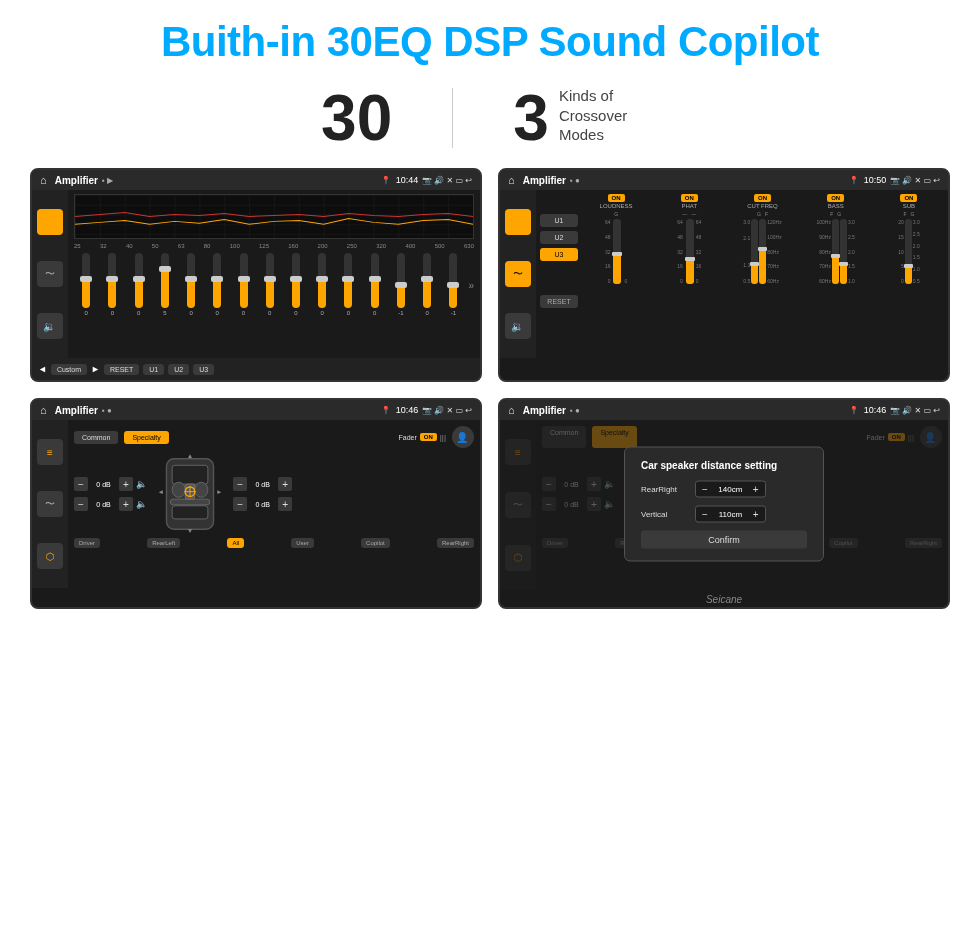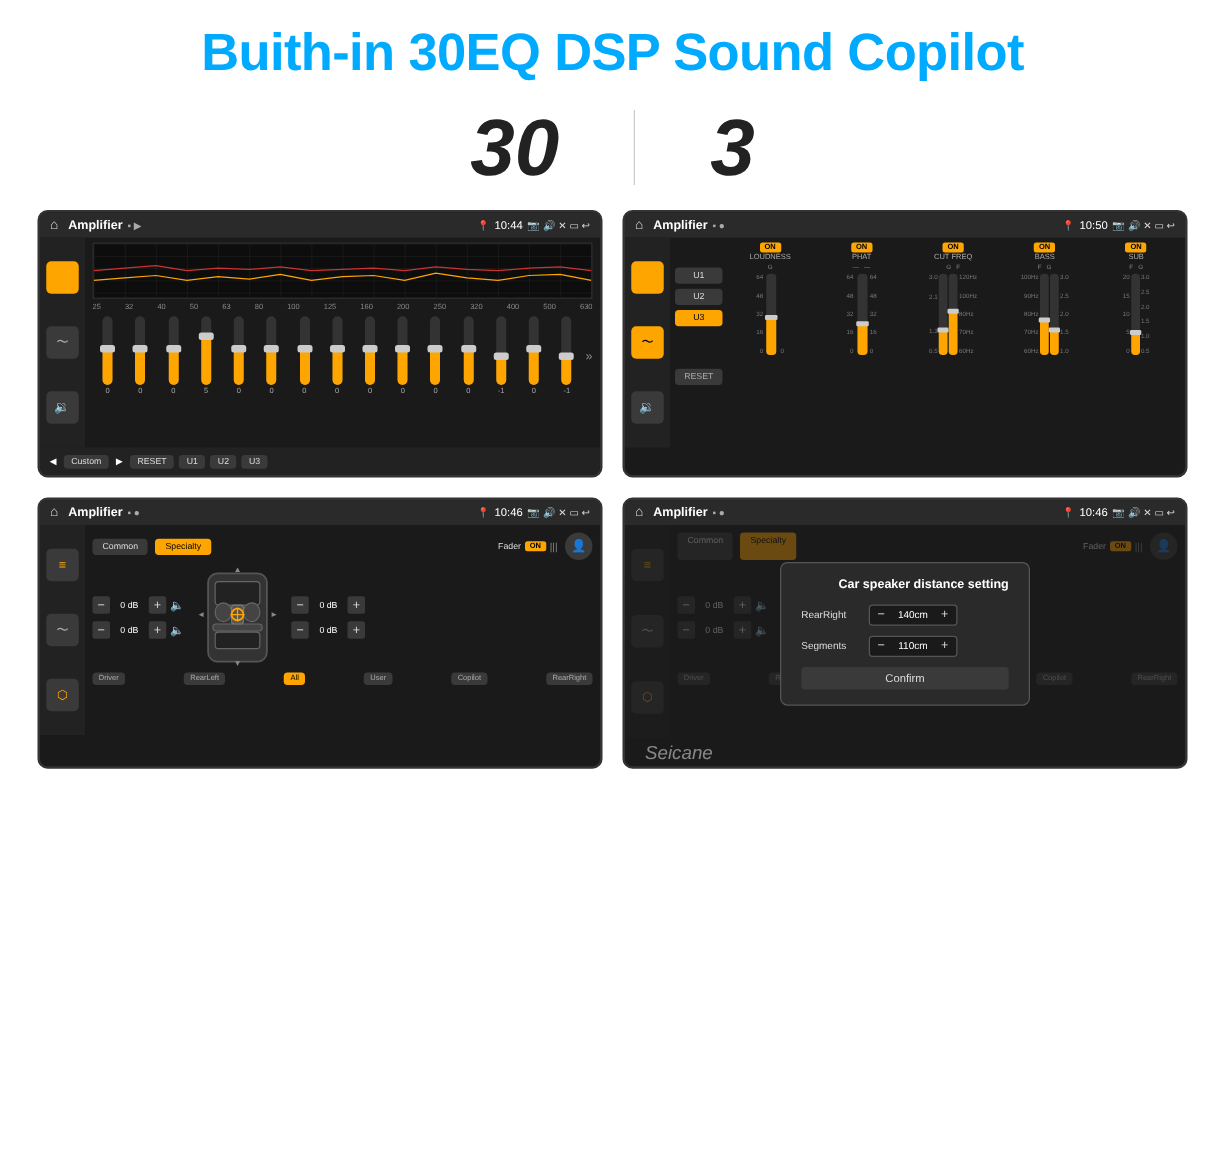--- a/index.html
+++ b/index.html
@@ -29,21 +29,20 @@
       justify-content: center;
       align-items: center;
       padding: 10px 0 18px;
       gap: 0;
     }
     .stat-item {
       display: flex;
       align-items: flex-start;
       gap: 10px;
       padding: 0 60px;
-      font-style: italic;
     }
     .stat-number {
       font-size: 64px;
       font-weight: 900;
       color: #222;
       line-height: 1;
     }
     .stat-label {
       font-size: 15px;
       color: #444;
@@ -375,21 +374,21 @@
       border: 1px solid #555;
       border-radius: 6px;
       padding: 12px 16px;
       width: 200px;
       z-index: 10;
     }
     .dialog-title {
       font-size: 10px;
       color: #fff;
       font-weight: bold;
-      text-align: right;
+      text-align: left;
       margin-bottom: 10px;
     }
     .dialog-row {
       display: flex;
       align-items: center;
       margin-bottom: 8px;
       gap: 4px;
     }
     .dialog-row-label {
       font-size: 8px;
@@ -421,41 +420,42 @@
       margin: 8px auto 0;
       background: #3a3a3a;
       color: #ddd;
       font-size: 9px;
       padding: 4px 20px;
       border-radius: 3px;
       text-align: center;
     }
 
     .seicane-logo {
-      text-align: left;
-      font-size: 15px;
+      text-align: center;
+      font-size: 10px;
       color: #888;
-      padding: 4px 16px 2px;
+      padding: 4px 0 2px;
       font-style: italic;
     }
   </style>
 </head>
 <body>
 
 <div class="header">
   <h1>Buith-in 30EQ DSP Sound Copilot</h1>
 </div>
 
 <div class="stats-row">
   <div class="stat-item">
     <span class="stat-number">30</span>
   </div>
   <div class="stat-divider"></div>
   <div class="stat-item">
     <span class="stat-number">3</span>
+    <span class="stat-label">Kinds of<br>Crossover Modes</span>
   </div>
 </div>
 
 <div class="screens-grid">
 
   <div class="screen">
     <div class="status-bar">
       <span class="home-icon">⌂</span>
       <span class="title">Amplifier</span>
       <span style="font-size:8px;color:#aaa;">▪ ▶</span>
@@ -988,21 +988,21 @@
       <div class="dialog-title">Car speaker distance setting</div>
       <div class="dialog-row">
         <span class="dialog-row-label">RearRight</span>
         <div class="dialog-input-group">
           <span class="dialog-minus">−</span>
           <span class="dialog-val">140cm</span>
           <span class="dialog-plus">+</span>
         </div>
       </div>
       <div class="dialog-row">
-        <span class="dialog-row-label">Segments</span>
+        <span class="dialog-row-label">Vertical</span>
         <div class="dialog-input-group">
           <span class="dialog-minus">−</span>
           <span class="dialog-val">110cm</span>
           <span class="dialog-plus">+</span>
         </div>
       </div>
       <div class="dialog-confirm-btn">Confirm</div>
     </div>
 
     <div class="seicane-logo">Seicane</div>

